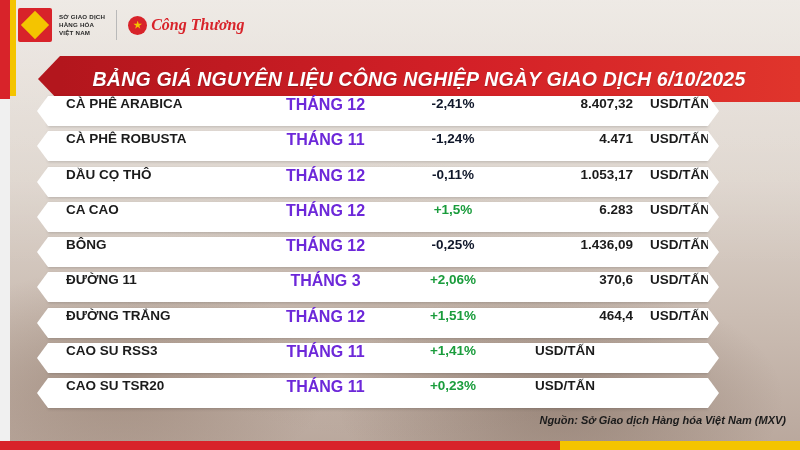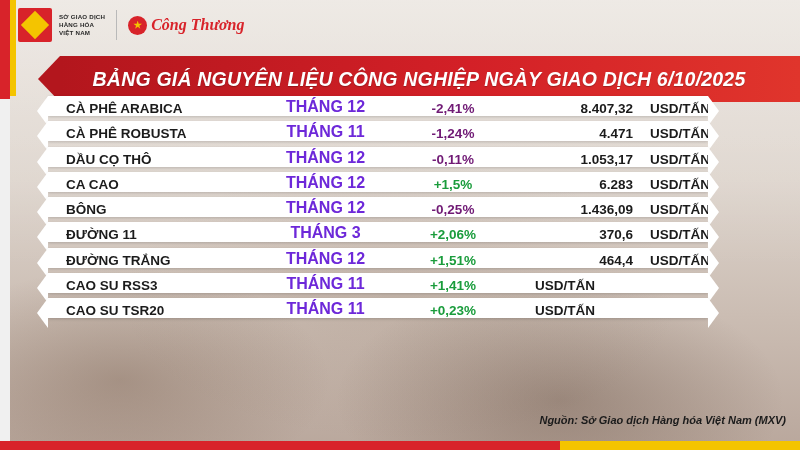--- a/index.html
+++ b/index.html
@@ -143,26 +143,26 @@
 
   
   .rows {
     position: absolute;
     left: 0;
     top: 96px;
     width: 800px;
   }
   .row {
     position: relative;
-    height: 20px;
+    height: 30px;
     margin: 0 0 5.3px 0;
     background: #ffffff;
     box-shadow: 0 1px 3px rgba(0,0,0,.18);
     display: flex;
-    align-items: flex-end;
+    align-items: flex-start;
     width: 660px;
     margin-left: 48px;
     box-sizing: border-box;
   }
   .row:before {
     content: "";
     position: absolute;
     left: -11px; top: 0;
     width: 0; height: 0;
     border-top: 15px solid transparent;
@@ -196,21 +196,21 @@
     color: #6d28d9;
     white-space: nowrap;
   }
   .c-change {
     width: 130px;
     text-align: center;
     font-size: 13.5px;
     font-weight: bold;
     white-space: nowrap;
   }
-  .c-change.down { color: #701a75; }
+  .c-change.down { color: #0f172a; }
   .c-change.up { color: #1a9c3c; }
   .c-price {
     width: 115px;
     text-align: right;
     font-size: 13.5px;
     font-weight: bold;
     color: #1b1b1b;
     white-space: nowrap;
   }
   .c-unit {

